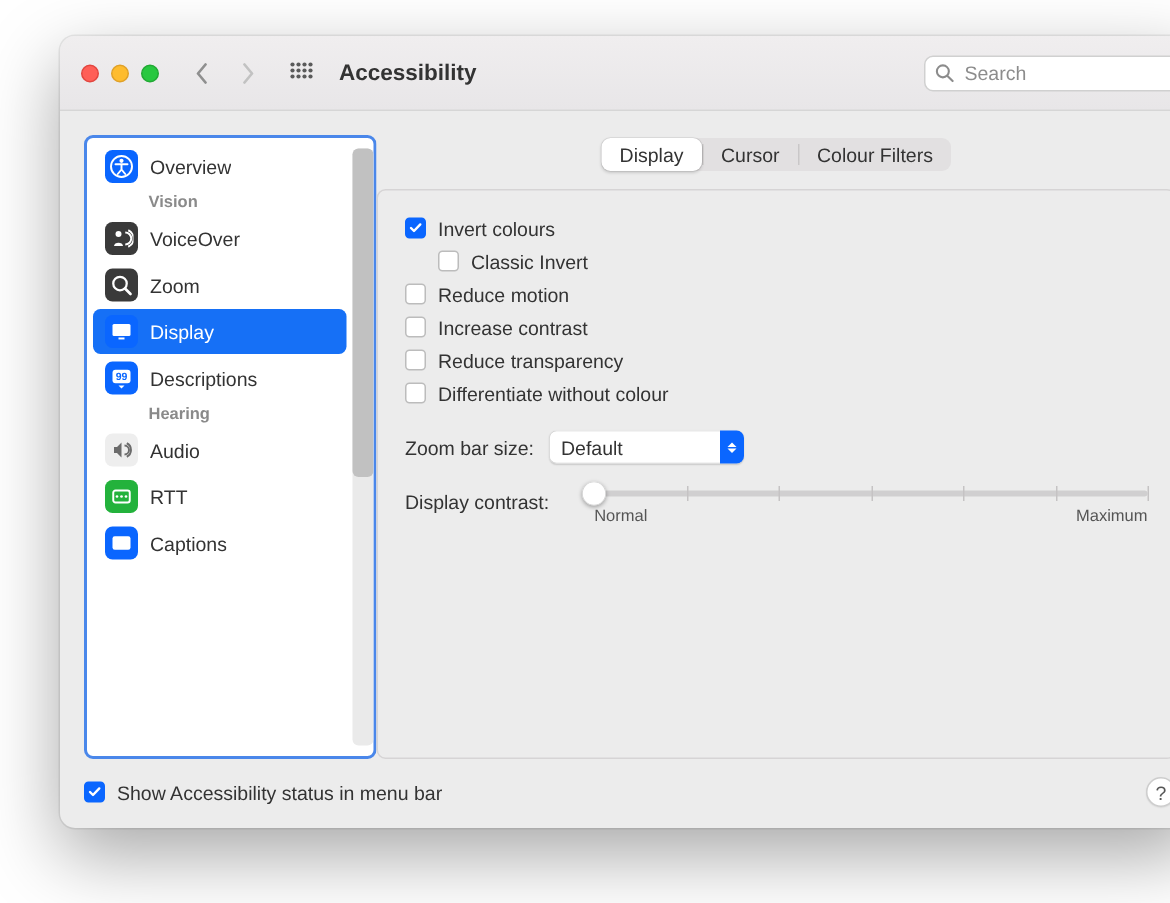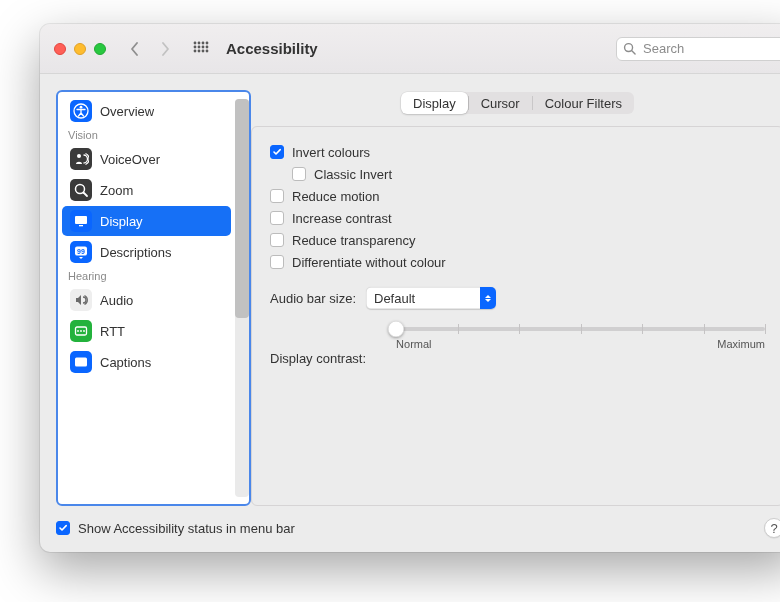--- a/index.html
+++ b/index.html
@@ -66,22 +66,23 @@
     background:#fff;
     border: 2px solid #4a87ea;
     border-radius:6px;
     padding:3px 0;
     overflow: hidden;
     display:flex;
     flex-direction:column;
   }
   .scroll-inner { overflow-y: hidden; flex:1;}
   .section-label {
-    font-size:11px; color:#8a8a8a; font-weight:400;
+    font-size:11px; color:#8a8a8a; font-weight:700;
     padding: 2px 8px 2px 10px;
+    margin-left: 31px;
   }
   .sb-item {
     display:flex; align-items:center; gap:8px;
     height:30px;
     padding: 0 8px;
     margin: 1px 4px;
     border-radius: 5px;
     cursor: default;
   }
   .sb-item.selected { background:#1670f6; color:#fff; }
@@ -408,32 +409,32 @@
         </div>
 
         <div class="chk-row">
           <div class="chk">
             
           </div>
           <span>Differentiate without colour</span>
         </div>
 
         <div class="field-row">
-          <span class="field-label">Audio bar size:</span>
+          <span class="field-label">Zoom bar size:</span>
           <div class="popup">
             <span class="val">Default</span>
             <span class="stepper">
               <span class="caret up"></span>
                 <span class="caret down"></span>
             </span>
           </div>
         </div>
 
         <div class="slider-row">
-          <span class="field-label" style="white-space:nowrap; padding-top:0;margin-top:24px;">Display contrast:</span>
+          <span class="field-label" style="white-space:nowrap; padding-top:0;">Display contrast:</span>
           <div class="slider-area">
             <div class="slider-track">
               <div class="tick" style="left:0%"></div>
               <div class="tick" style="left:16.66%"></div>
               <div class="tick" style="left:33.33%"></div>
               <div class="tick" style="left:50%"></div>
               <div class="tick" style="left:66.66%"></div>
               <div class="tick" style="left:83.33%"></div>
               <div class="tick" style="left:100%"></div>
               <div class="knob"></div>

